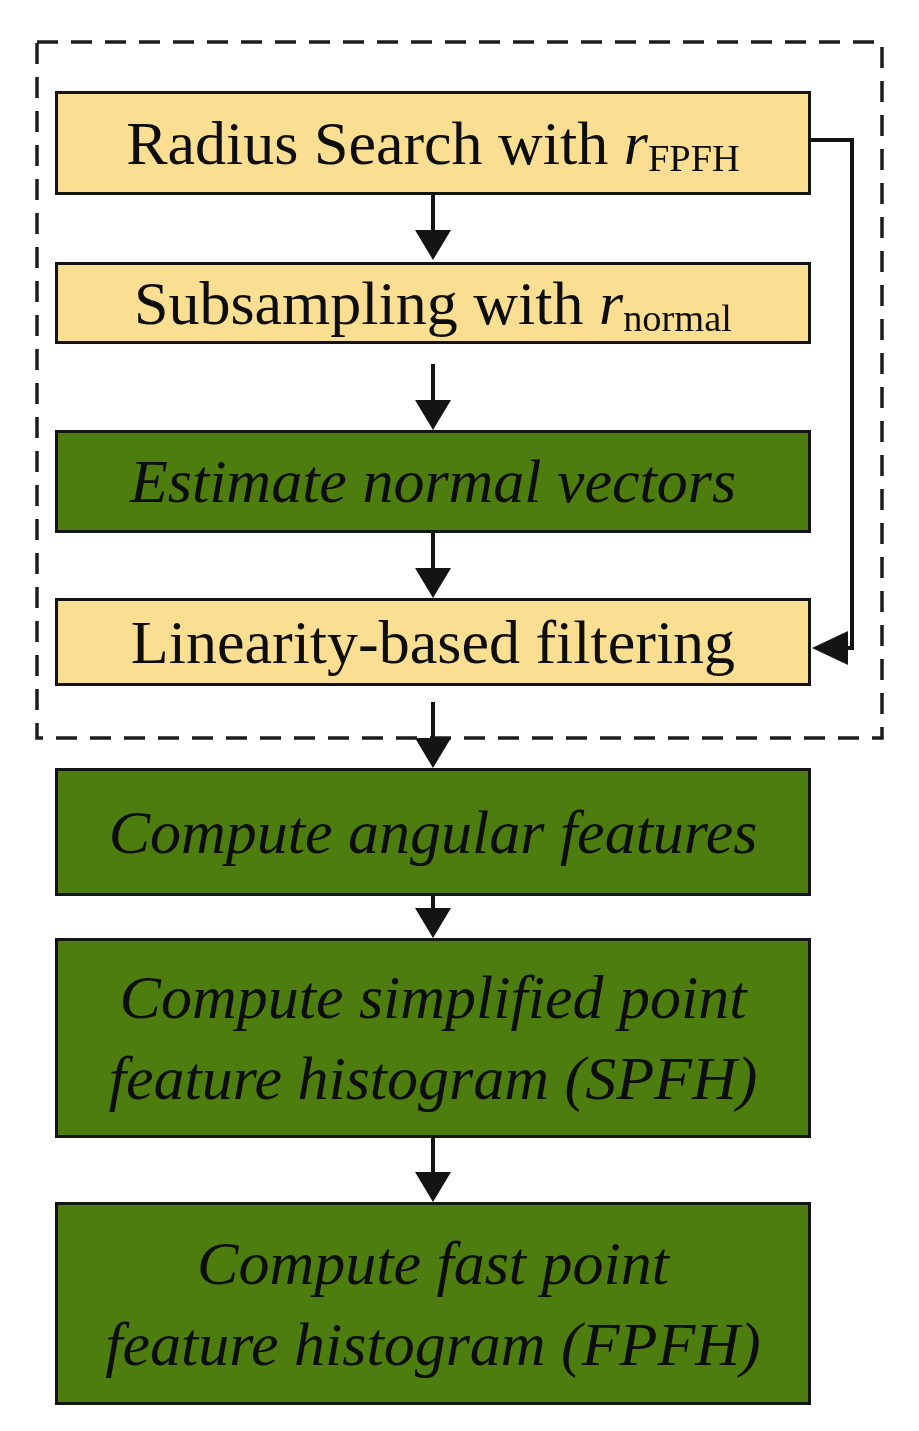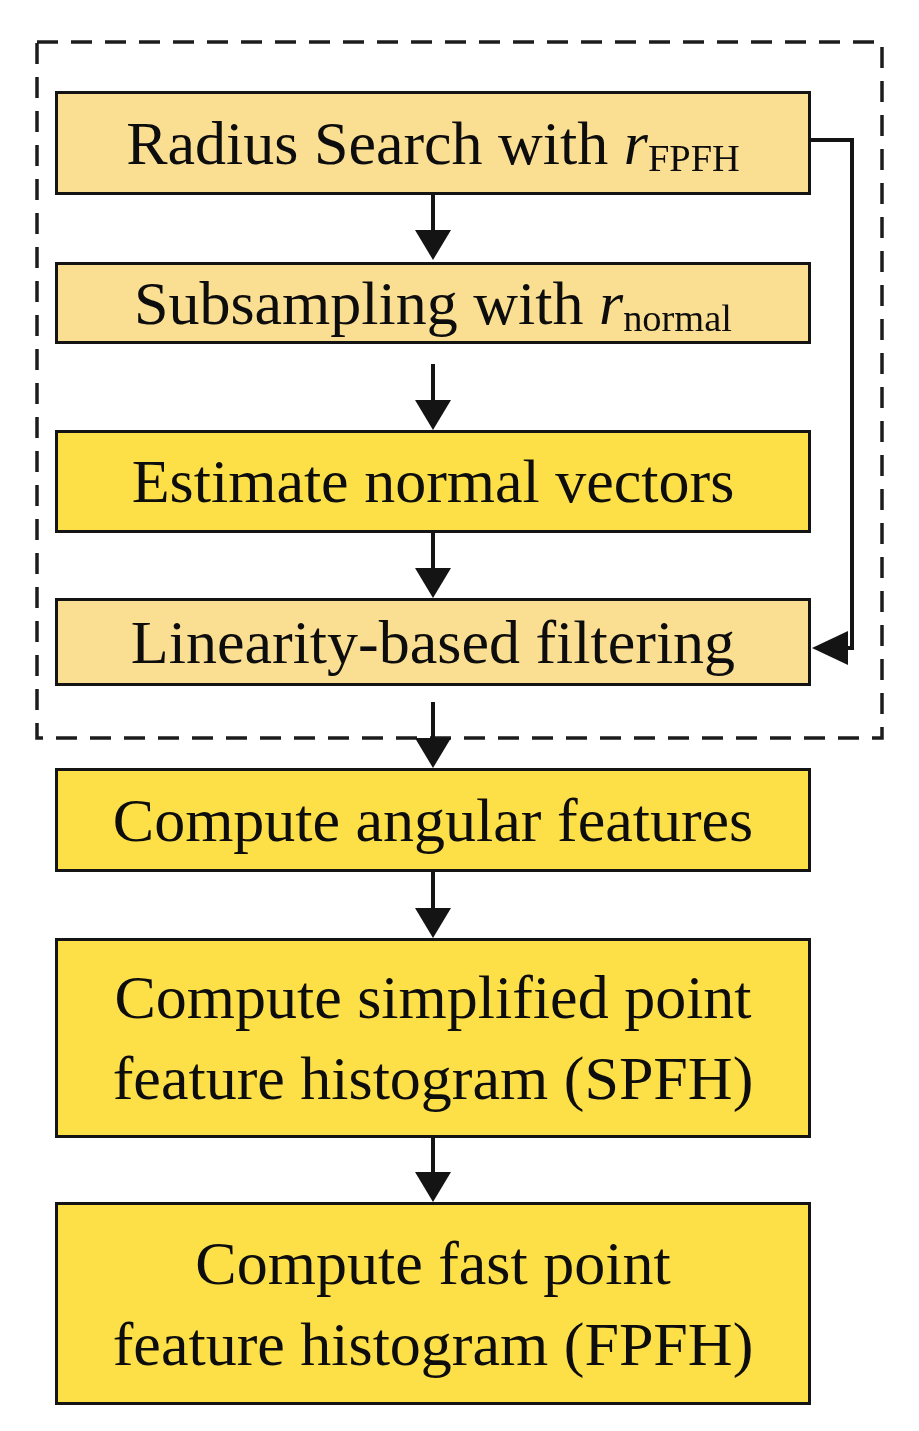--- a/index.html
+++ b/index.html
@@ -33,21 +33,21 @@
     flex-direction: column;
     align-items: center;
     justify-content: center;
     text-align: center;
     font-size: 62px;
     line-height: 1.3;
     padding: 8px 8px;
     white-space: nowrap;
   }
   .node--highlight { background: #fadf93; }
-  .node--plain     { background: #fde047; }
+  .node--plain     { background: #4d7c0f; font-style: italic; }
   .var { font-style: italic; }
   .subscr {
     font-size: 0.62em;
     vertical-align: -0.18em;
     line-height: 0;
   }
   .node .line { display: block; }
 </style>
 </head>
 <body>
@@ -98,21 +98,21 @@
   </div>
 
   <div class="node node--plain" style="top:430px; height:103px;">
     <span>Estimate normal vectors</span>
   </div>
 
   <div class="node node--highlight" style="top:598px; height:88px;">
     <span>Linearity-based filtering</span>
   </div>
 
-  <div class="node node--plain" style="top:768px; height:104px;">
+  <div class="node node--plain" style="top:768px; height:128px;">
     <span>Compute angular features</span>
   </div>
 
   <div class="node node--plain" style="top:1202px; height:203px;">
     <span class="line">Compute fast point</span>
     <span class="line">feature histogram (FPFH)</span>
   </div>
 
   <div class="node node--plain" style="top:938px; height:200px;">
     <span class="line">Compute simplified point</span>

